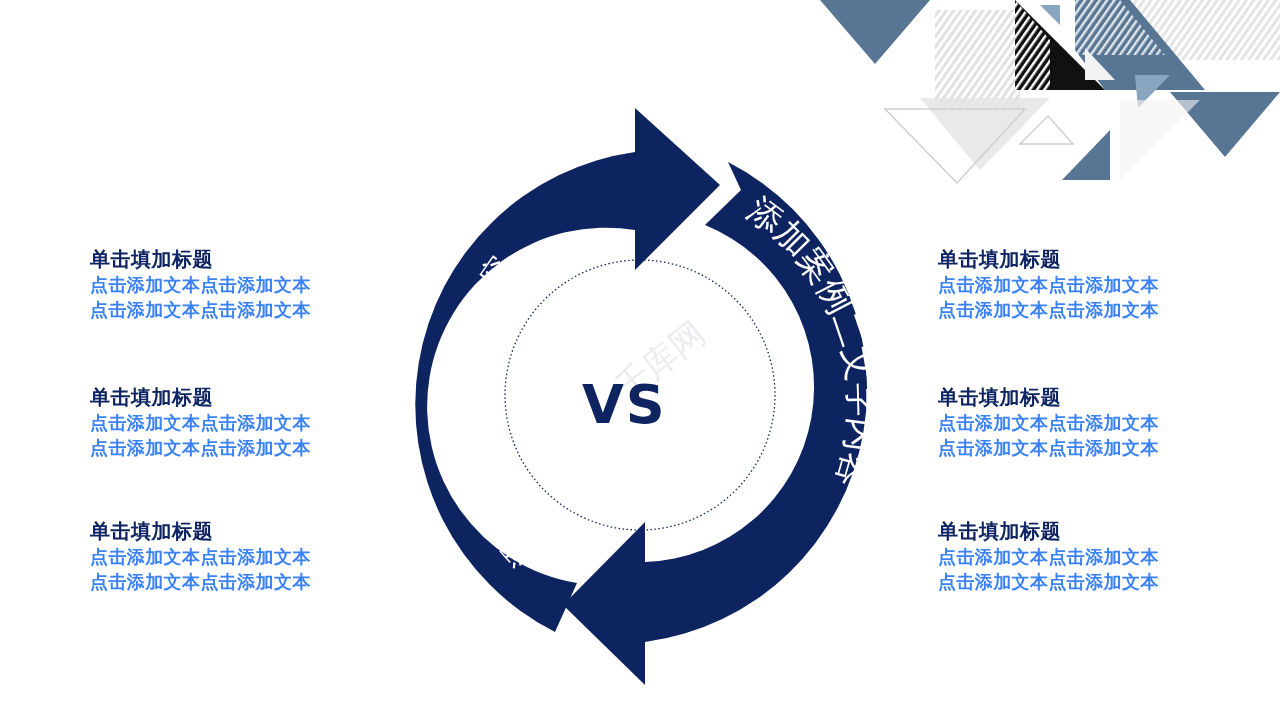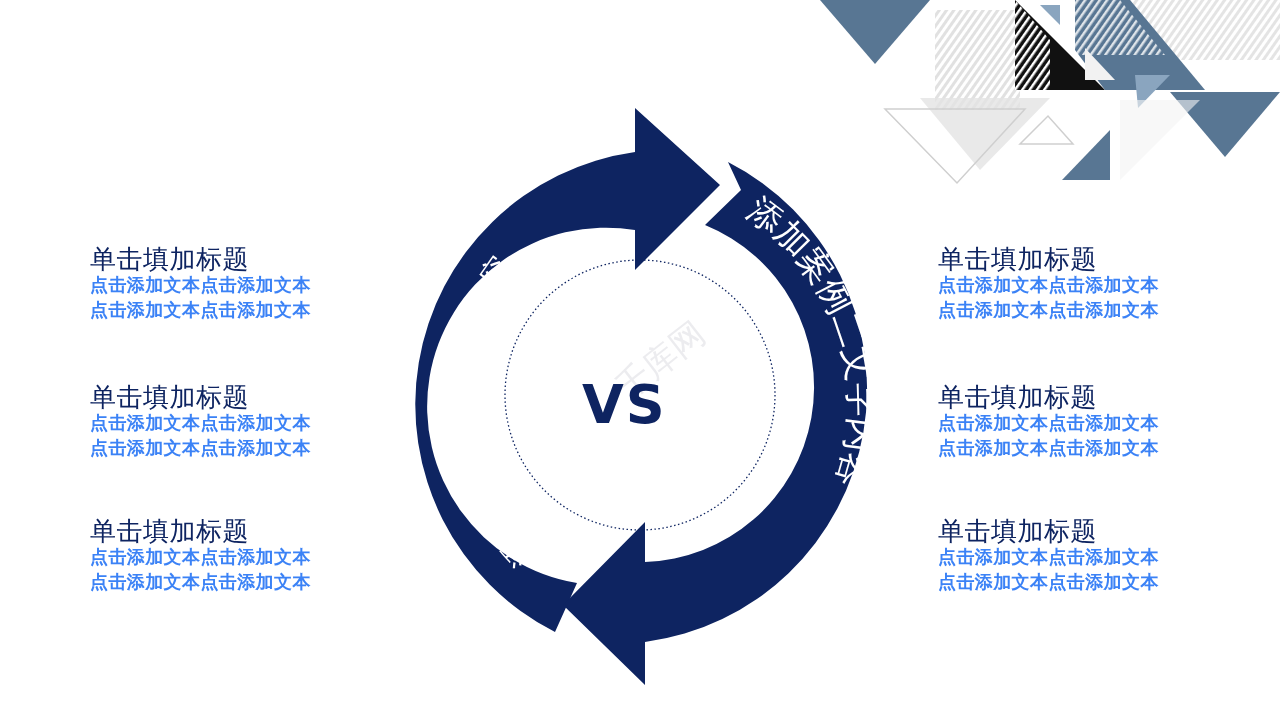--- a/index.html
+++ b/index.html
@@ -6,21 +6,21 @@
     body {
       width: 1280px; height: 720px; overflow: hidden;
       background: #ffffff; position: relative;
       font-family: "DejaVu Sans", sans-serif;
     }
     .deco { position: absolute; left: 820px; top: 0; width: 460px; height: 190px; }
     .cycle { position: absolute; left: 380px; top: 100px; width: 520px; height: 600px; }
     .block { position: absolute; width: 270px; }
     .block .title {
       font-family: "DejaVu Sans", sans-serif;
-      font-weight: normal; font-size: 26px; color: #0e2461;
+      font-weight: bold; font-size: 20px; color: #0e2461;
       line-height: 26px; letter-spacing: 0.5px; white-space: nowrap;
     }
     .block .line {
       font-family: "DejaVu Sans", sans-serif;
       font-weight: bold; font-size: 18px; color: #3b82f6;
       line-height: 25px; white-space: nowrap; letter-spacing: 0.4px;
     }
     .vs {
       position: absolute; left: 582px; top: 360px; width: 140px; height: 90px;
       font-family: "DejaVu Sans", sans-serif; font-weight: bold;

